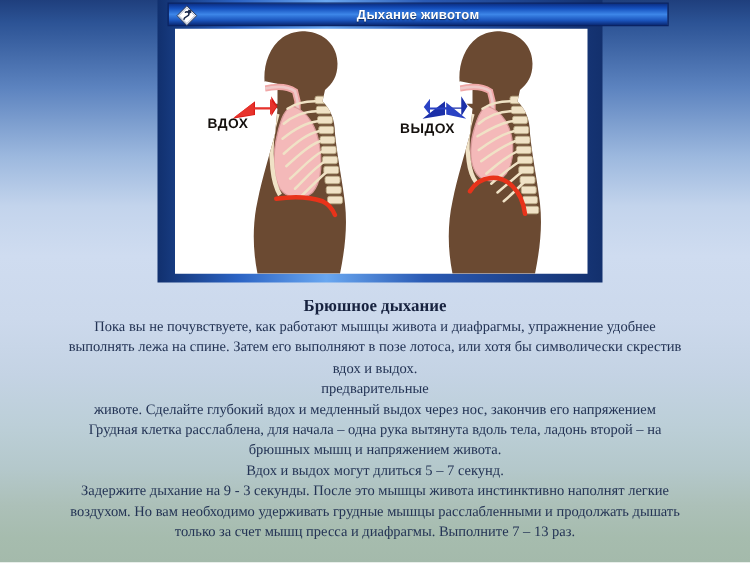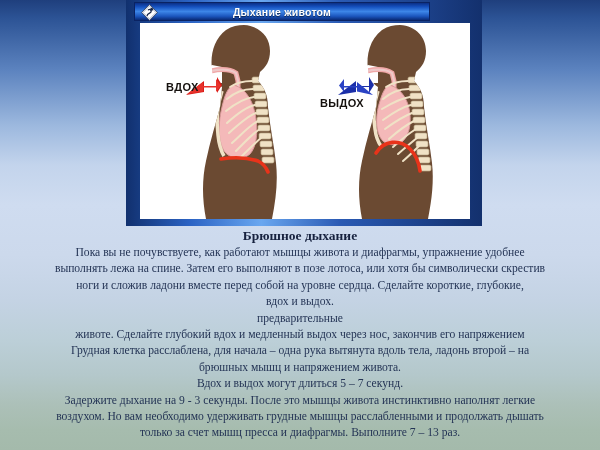--- a/index.html
+++ b/index.html
@@ -48,21 +48,21 @@
         #69a7f0 38%,
         #2a5ab4 60%,
         #13306d 100%);
     padding: 0;
   }
 
   #title-bar {
     position: absolute;
     left: 8px;
     top: 2px;
-    width: 296px;
+    width: 401px;
     height: 19px;
     background: linear-gradient(to bottom,
         #0b2f86 0%,
         #1550bd 22%,
         #3d86e8 50%,
         #1b55bd 78%,
         #0a2a76 100%);
     border: 1px solid #0a2363;
     box-sizing: border-box;
     display: flex;
@@ -108,39 +108,39 @@
   #figure-exhale { left: 164px; }
 
   .breath-label {
     position: absolute;
     font-family: "Liberation Sans", "DejaVu Sans", sans-serif;
     font-size: 11px;
     font-weight: bold;
     color: #15110e;
     letter-spacing: 0.4px;
   }
-  #label-inhale { left: 26px; top: 58px; }
+  #label-inhale { left: 26px; top: 70px; }
   #label-exhale { left: 180px; top: 74px; }
 
   
   #text-block {
     position: absolute;
     left: 0;
     top: 228px;
     width: 600px;
     text-align: center;
     color: #1d2a4a;
   }
 
   #body-heading {
     font-size: 13.5px;
     font-weight: bold;
     color: #17223f;
     line-height: 16px;
-    margin: 0 0 1px 0;
+    margin: 9px 0 1px 0;
   }
 
   #body-paragraphs {
     font-size: 11.6px;
     line-height: 16.4px;
     color: #243455;
     padding: 0 8px;
   }
   .para {
     margin: 0;
@@ -314,21 +314,20 @@
       <span class="breath-label" id="label-exhale">ВЫДОХ</span>
 
     </div>
   </div>
 
   <div id="text-block">
     <div id="body-heading">Брюшное дыхание</div>
     <div id="body-paragraphs">
       <p class="para">Пока вы не почувствуете, как работают мышцы живота и диафрагмы, упражнение удобнее</p>
       <p class="para">выполнять лежа на спине. Затем его выполняют в позе лотоса, или хотя бы символически скрестив</p>
-      <p class="para">ноги и сложив ладони вместе перед собой на уровне сердца. Сделайте короткие, глубокие,</p>
       <p class="para">вдох и выдох.</p>
       <p class="para">предварительные</p>
       <p class="para">животе. Сделайте глубокий вдох и медленный выдох через нос, закончив его напряжением</p>
       <p class="para">Грудная клетка расслаблена, для начала – одна рука вытянута вдоль тела, ладонь второй – на</p>
       <p class="para">брюшных мышц и напряжением живота.</p>
       <p class="para">Вдох и выдох могут длиться 5 – 7 секунд.</p>
       <p class="para">Задержите дыхание на 9 - 3 секунды. После это мышцы живота инстинктивно наполнят легкие</p>
       <p class="para">воздухом. Но вам необходимо удерживать грудные мышцы расслабленными и продолжать дышать</p>
       <p class="para">только за счет мышц пресса и диафрагмы. Выполните 7 – 13 раз.</p>
     </div>

